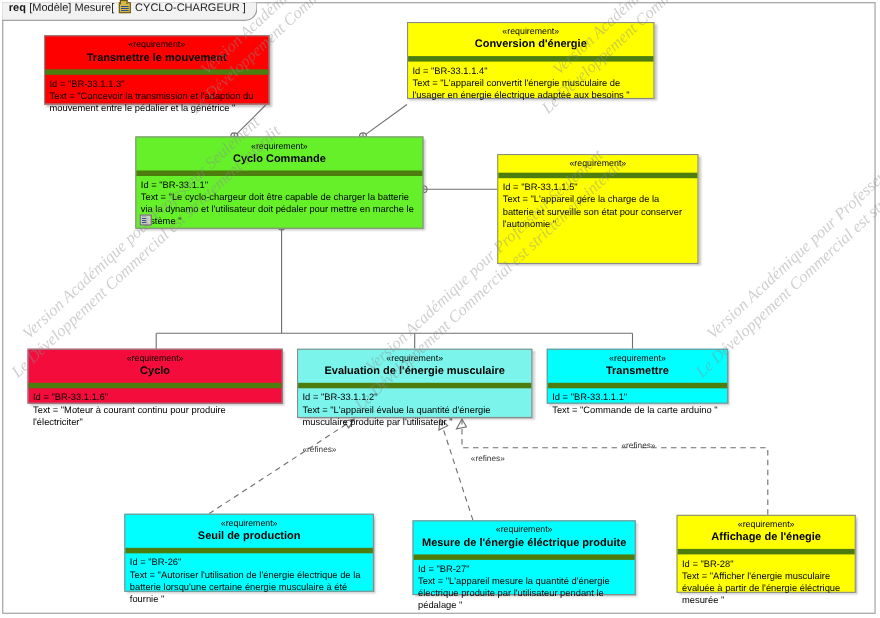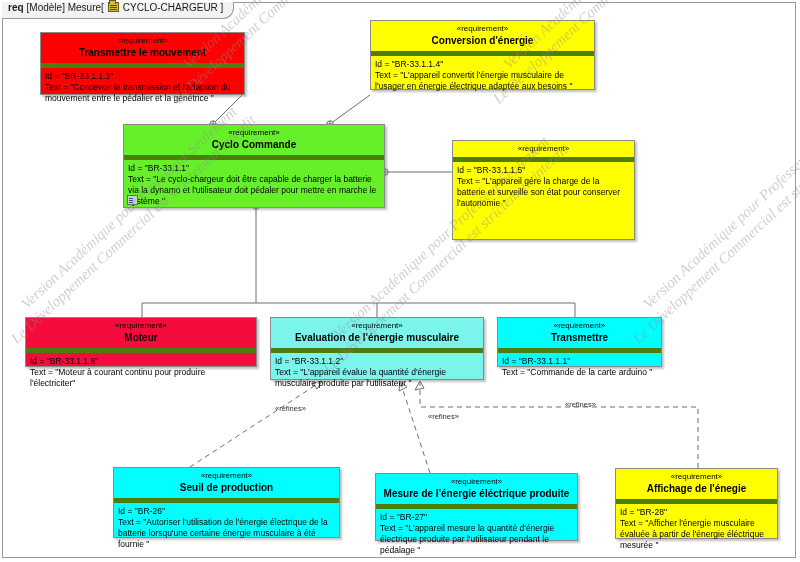--- a/index.html
+++ b/index.html
@@ -228,21 +228,21 @@
     </div>
     <div class="rbody">
       <div>Id = "BR-33.1.1.5"</div>
       <div>Text = "L'appareil gére la charge de la batterie et surveille son état pour conserver l'autonomie "</div>
     </div>
   </div>
 
   <div class="req c-crimson" style="left:25px; top:317px; width:232px; height:50px;">
     <div class="rhead">
       <span class="stereo">«requirement»</span>
-      <span class="rname">Moteur</span>
+      <span class="rname">Cyclo</span>
     </div>
     <div class="rbody">
       <div>Id = "BR-33.1.1.6"</div>
       <div>Text = "Moteur à courant continu pour produire l'électriciter"</div>
     </div>
   </div>
 
   <div class="req c-lcyan" style="left:270px; top:317px; width:214px; height:63px;">
     <div class="rhead">
       <span class="stereo">«requirement»</span>

